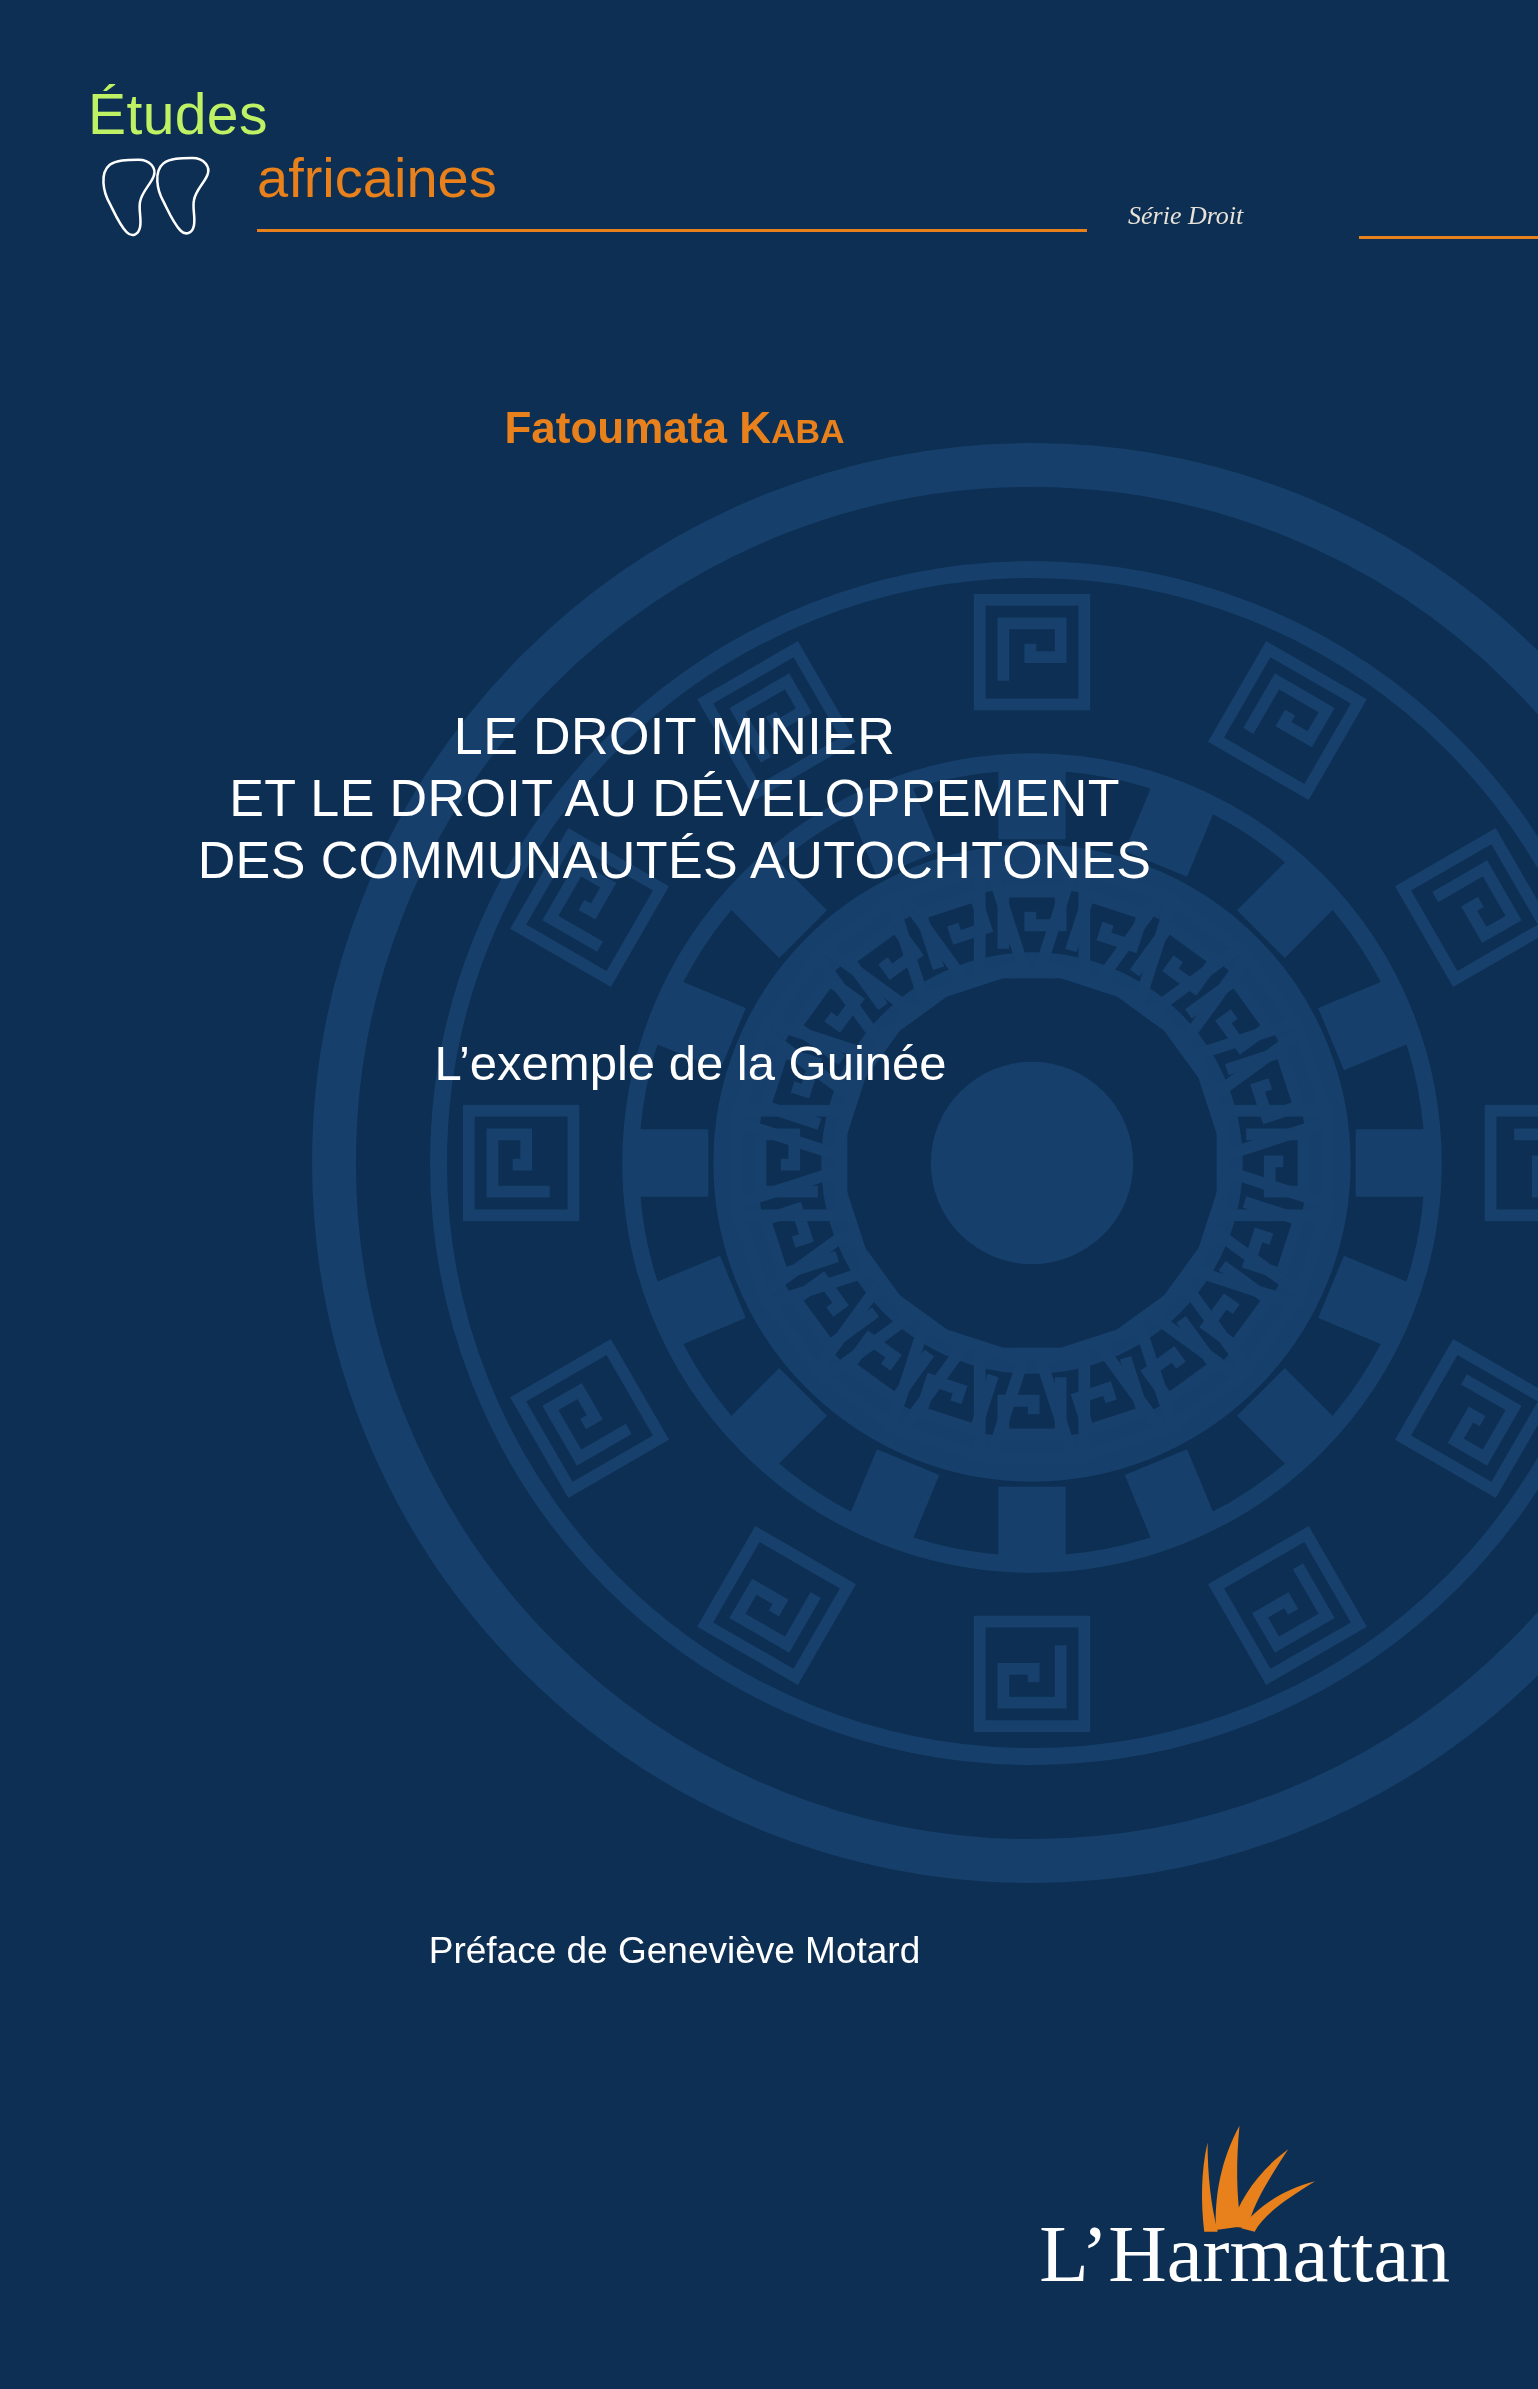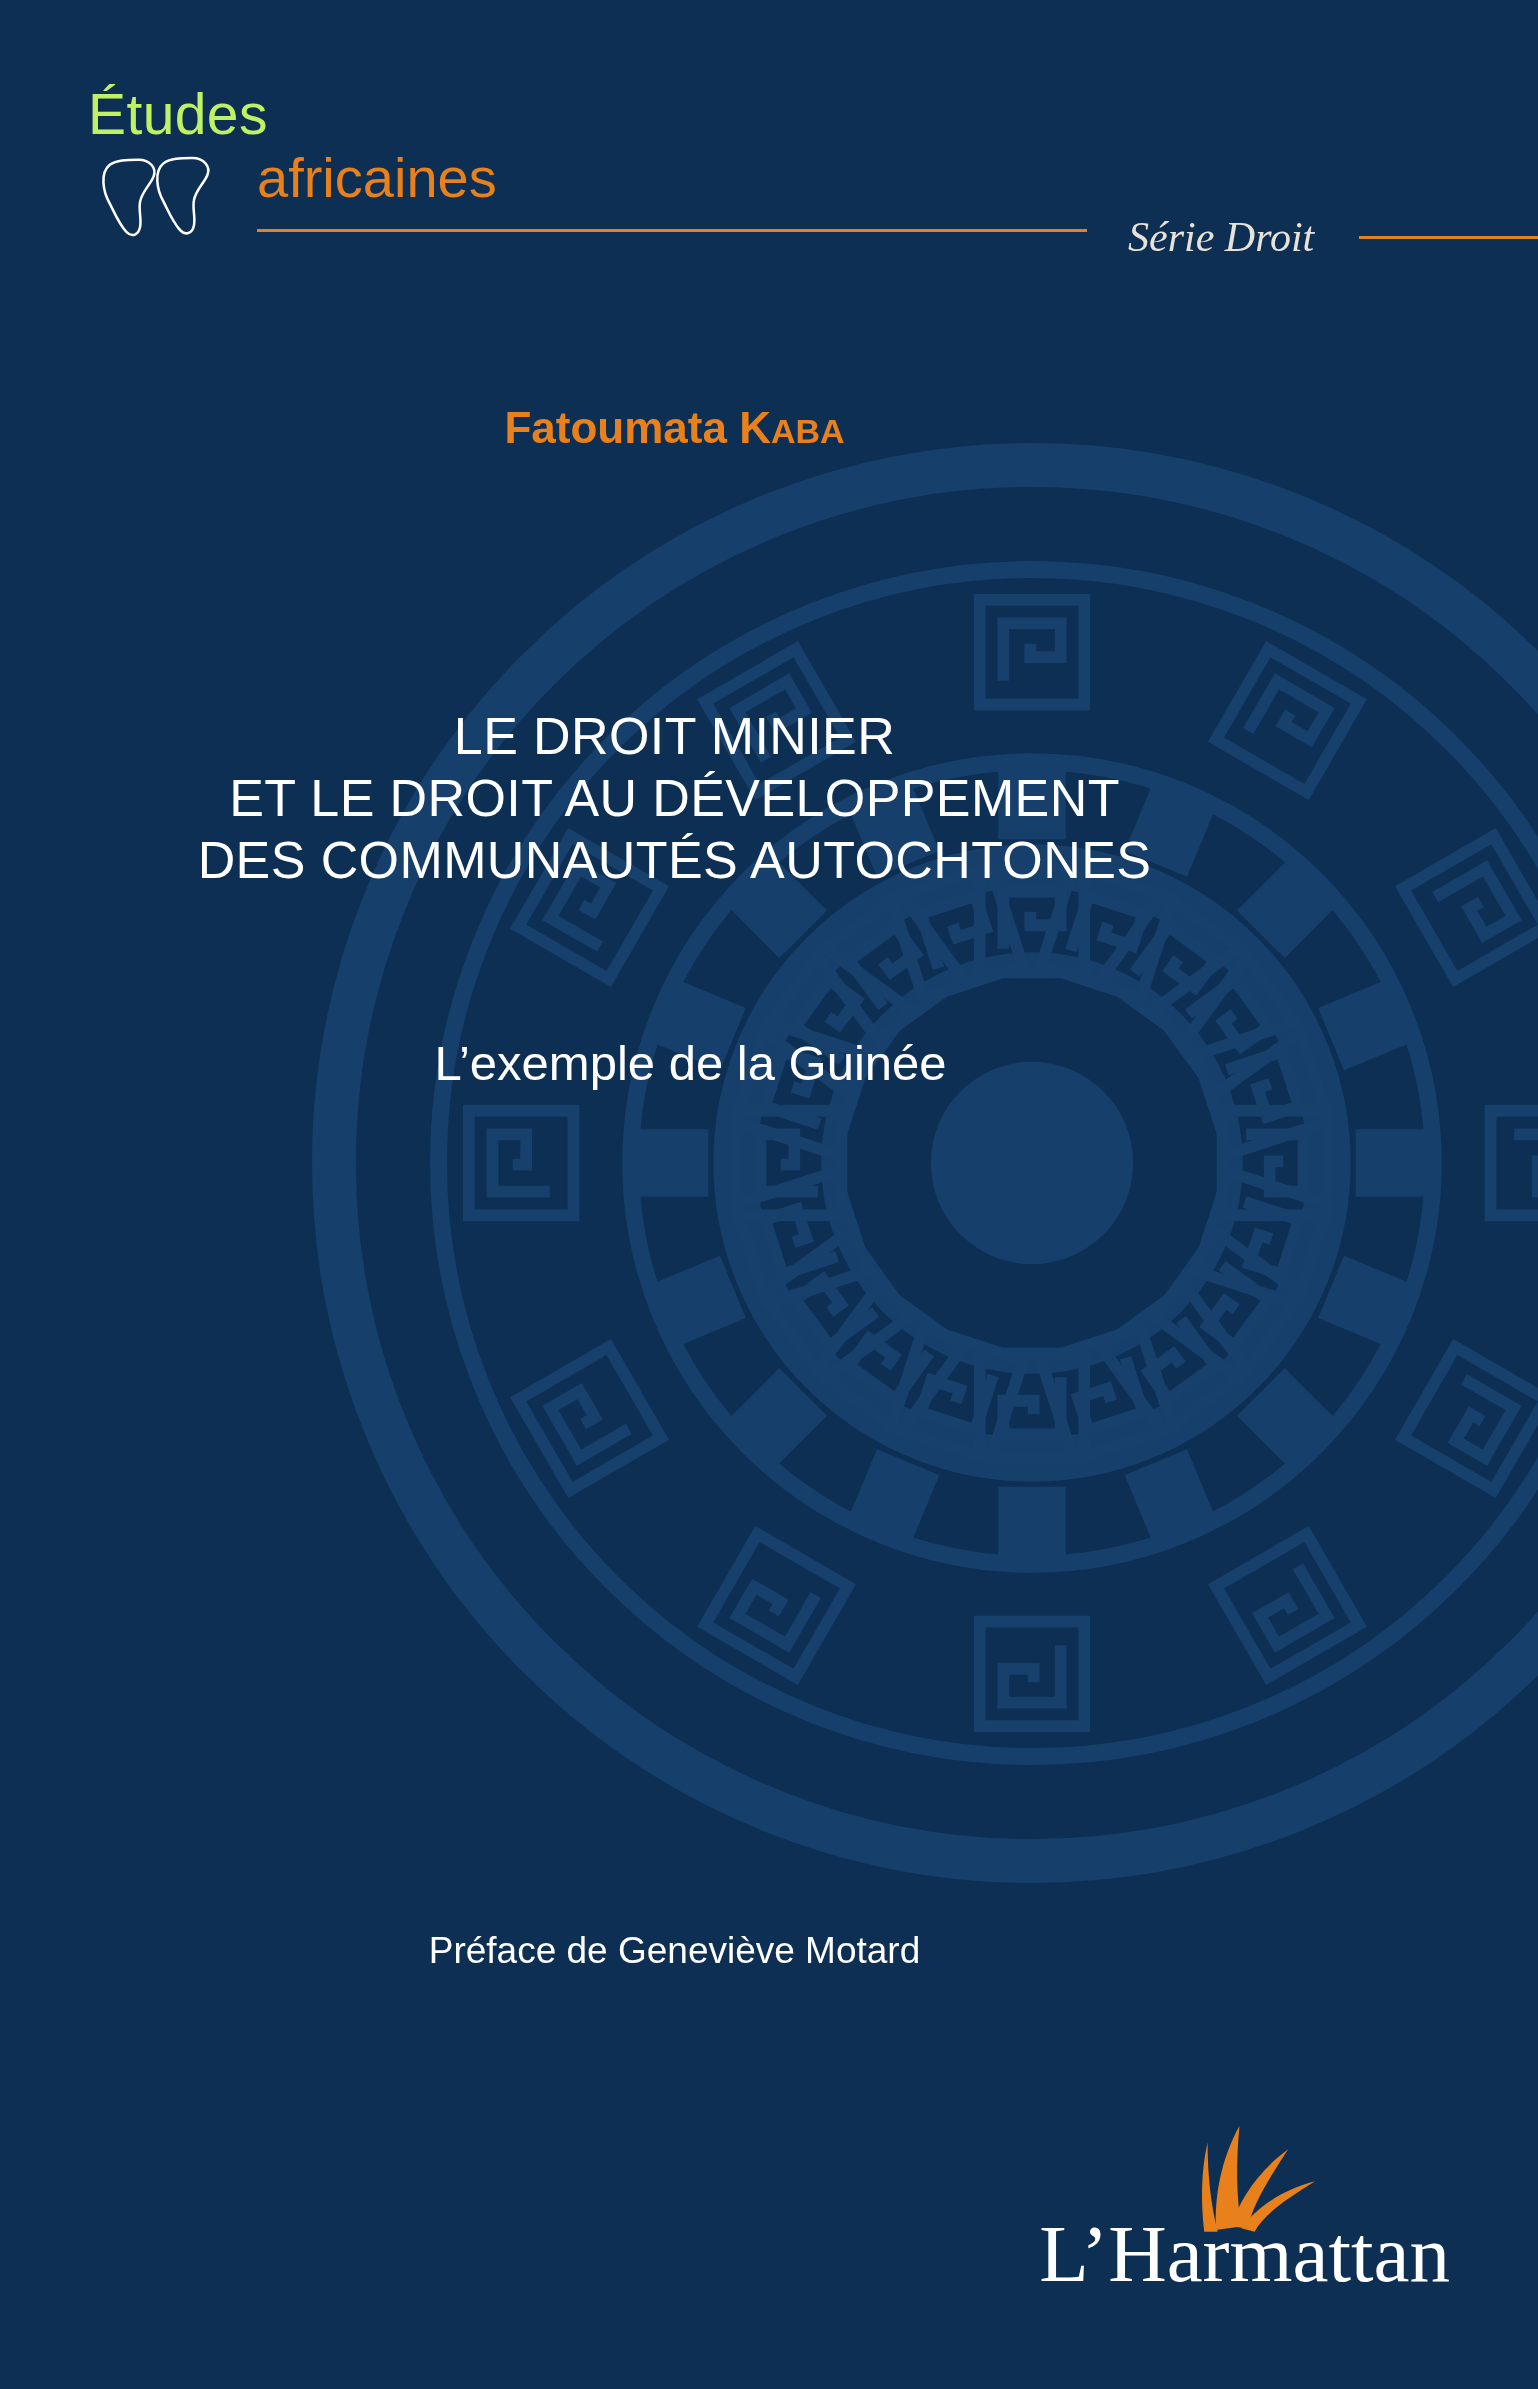--- a/index.html
+++ b/index.html
@@ -64,23 +64,23 @@
     position: absolute;
     left: 257px;
     top: 229px;
     width: 830px;
     height: 2.5px;
     background: #e8801b;
   }
   .serie {
     position: absolute;
     left: 1128px;
-    top: 213px;
+    top: 201px;
     color: #e8e3d8;
-    font-size: 42px;
+    font-size: 26px;
     font-style: italic;
     font-family: "Liberation Serif", serif;
   }
   .rule-right {
     position: absolute;
     left: 1359px;
     top: 236px;
     width: 219px;
     height: 2.5px;
     background: #e8801b;

